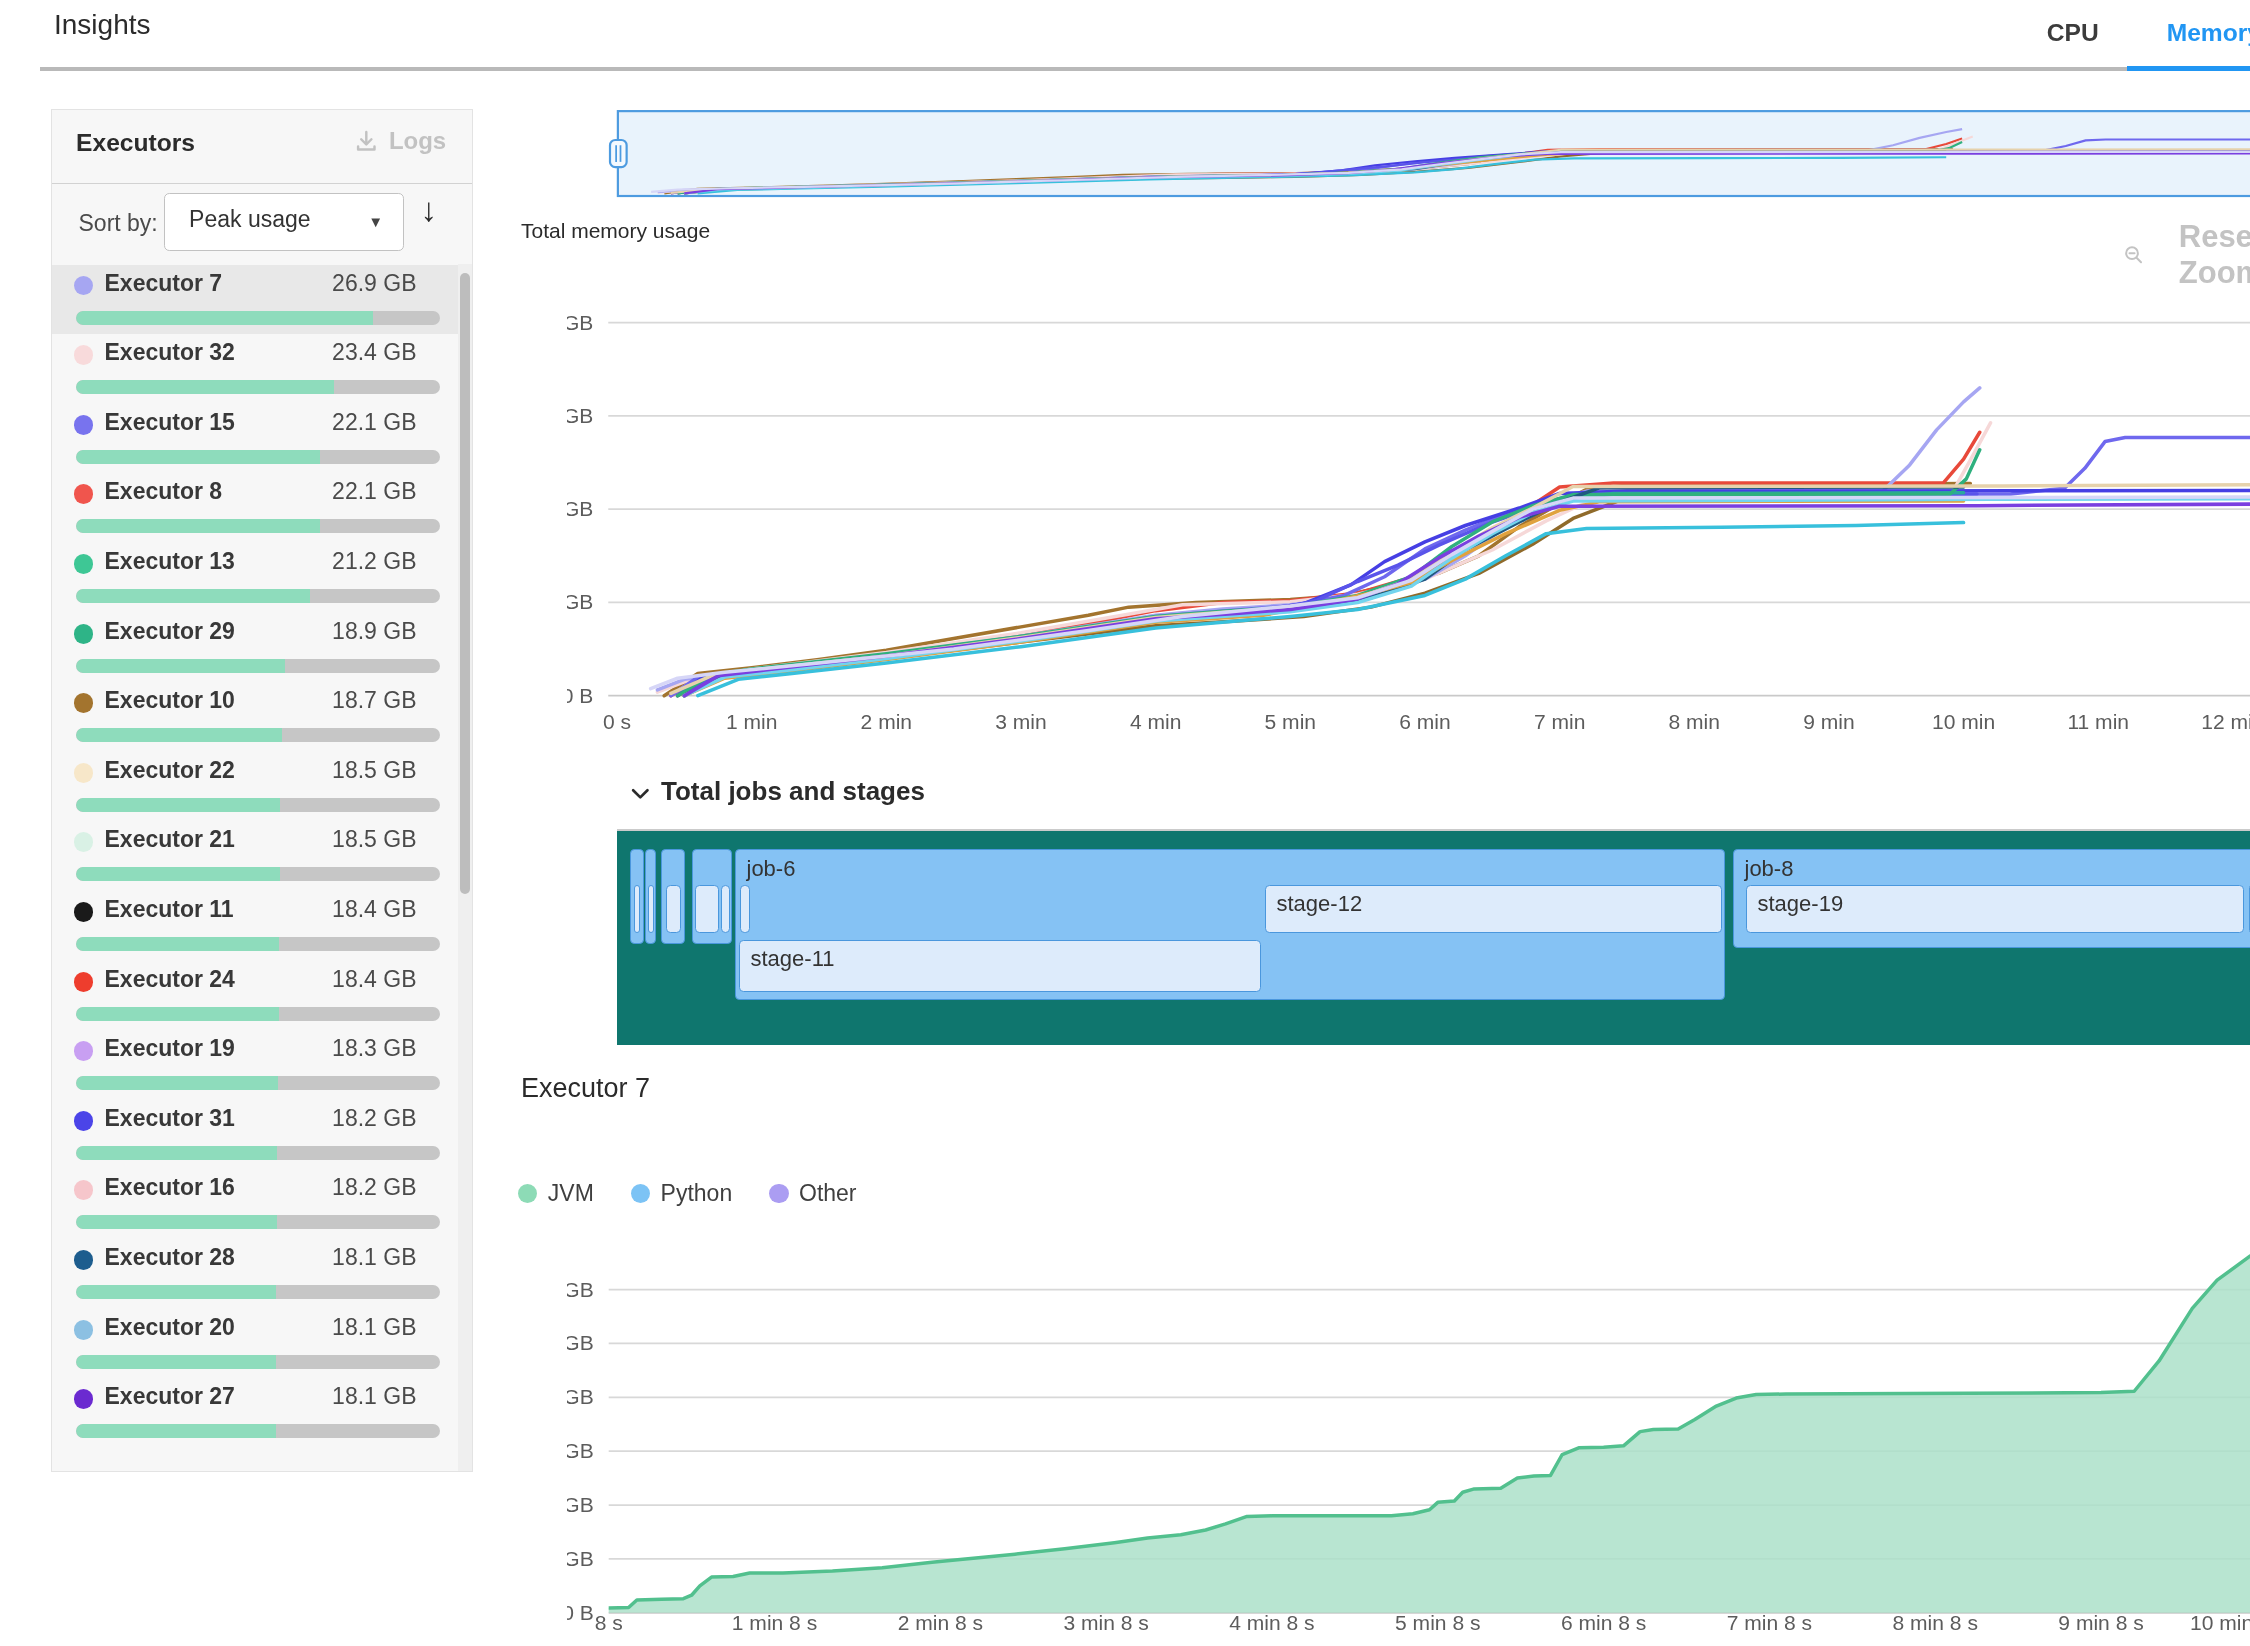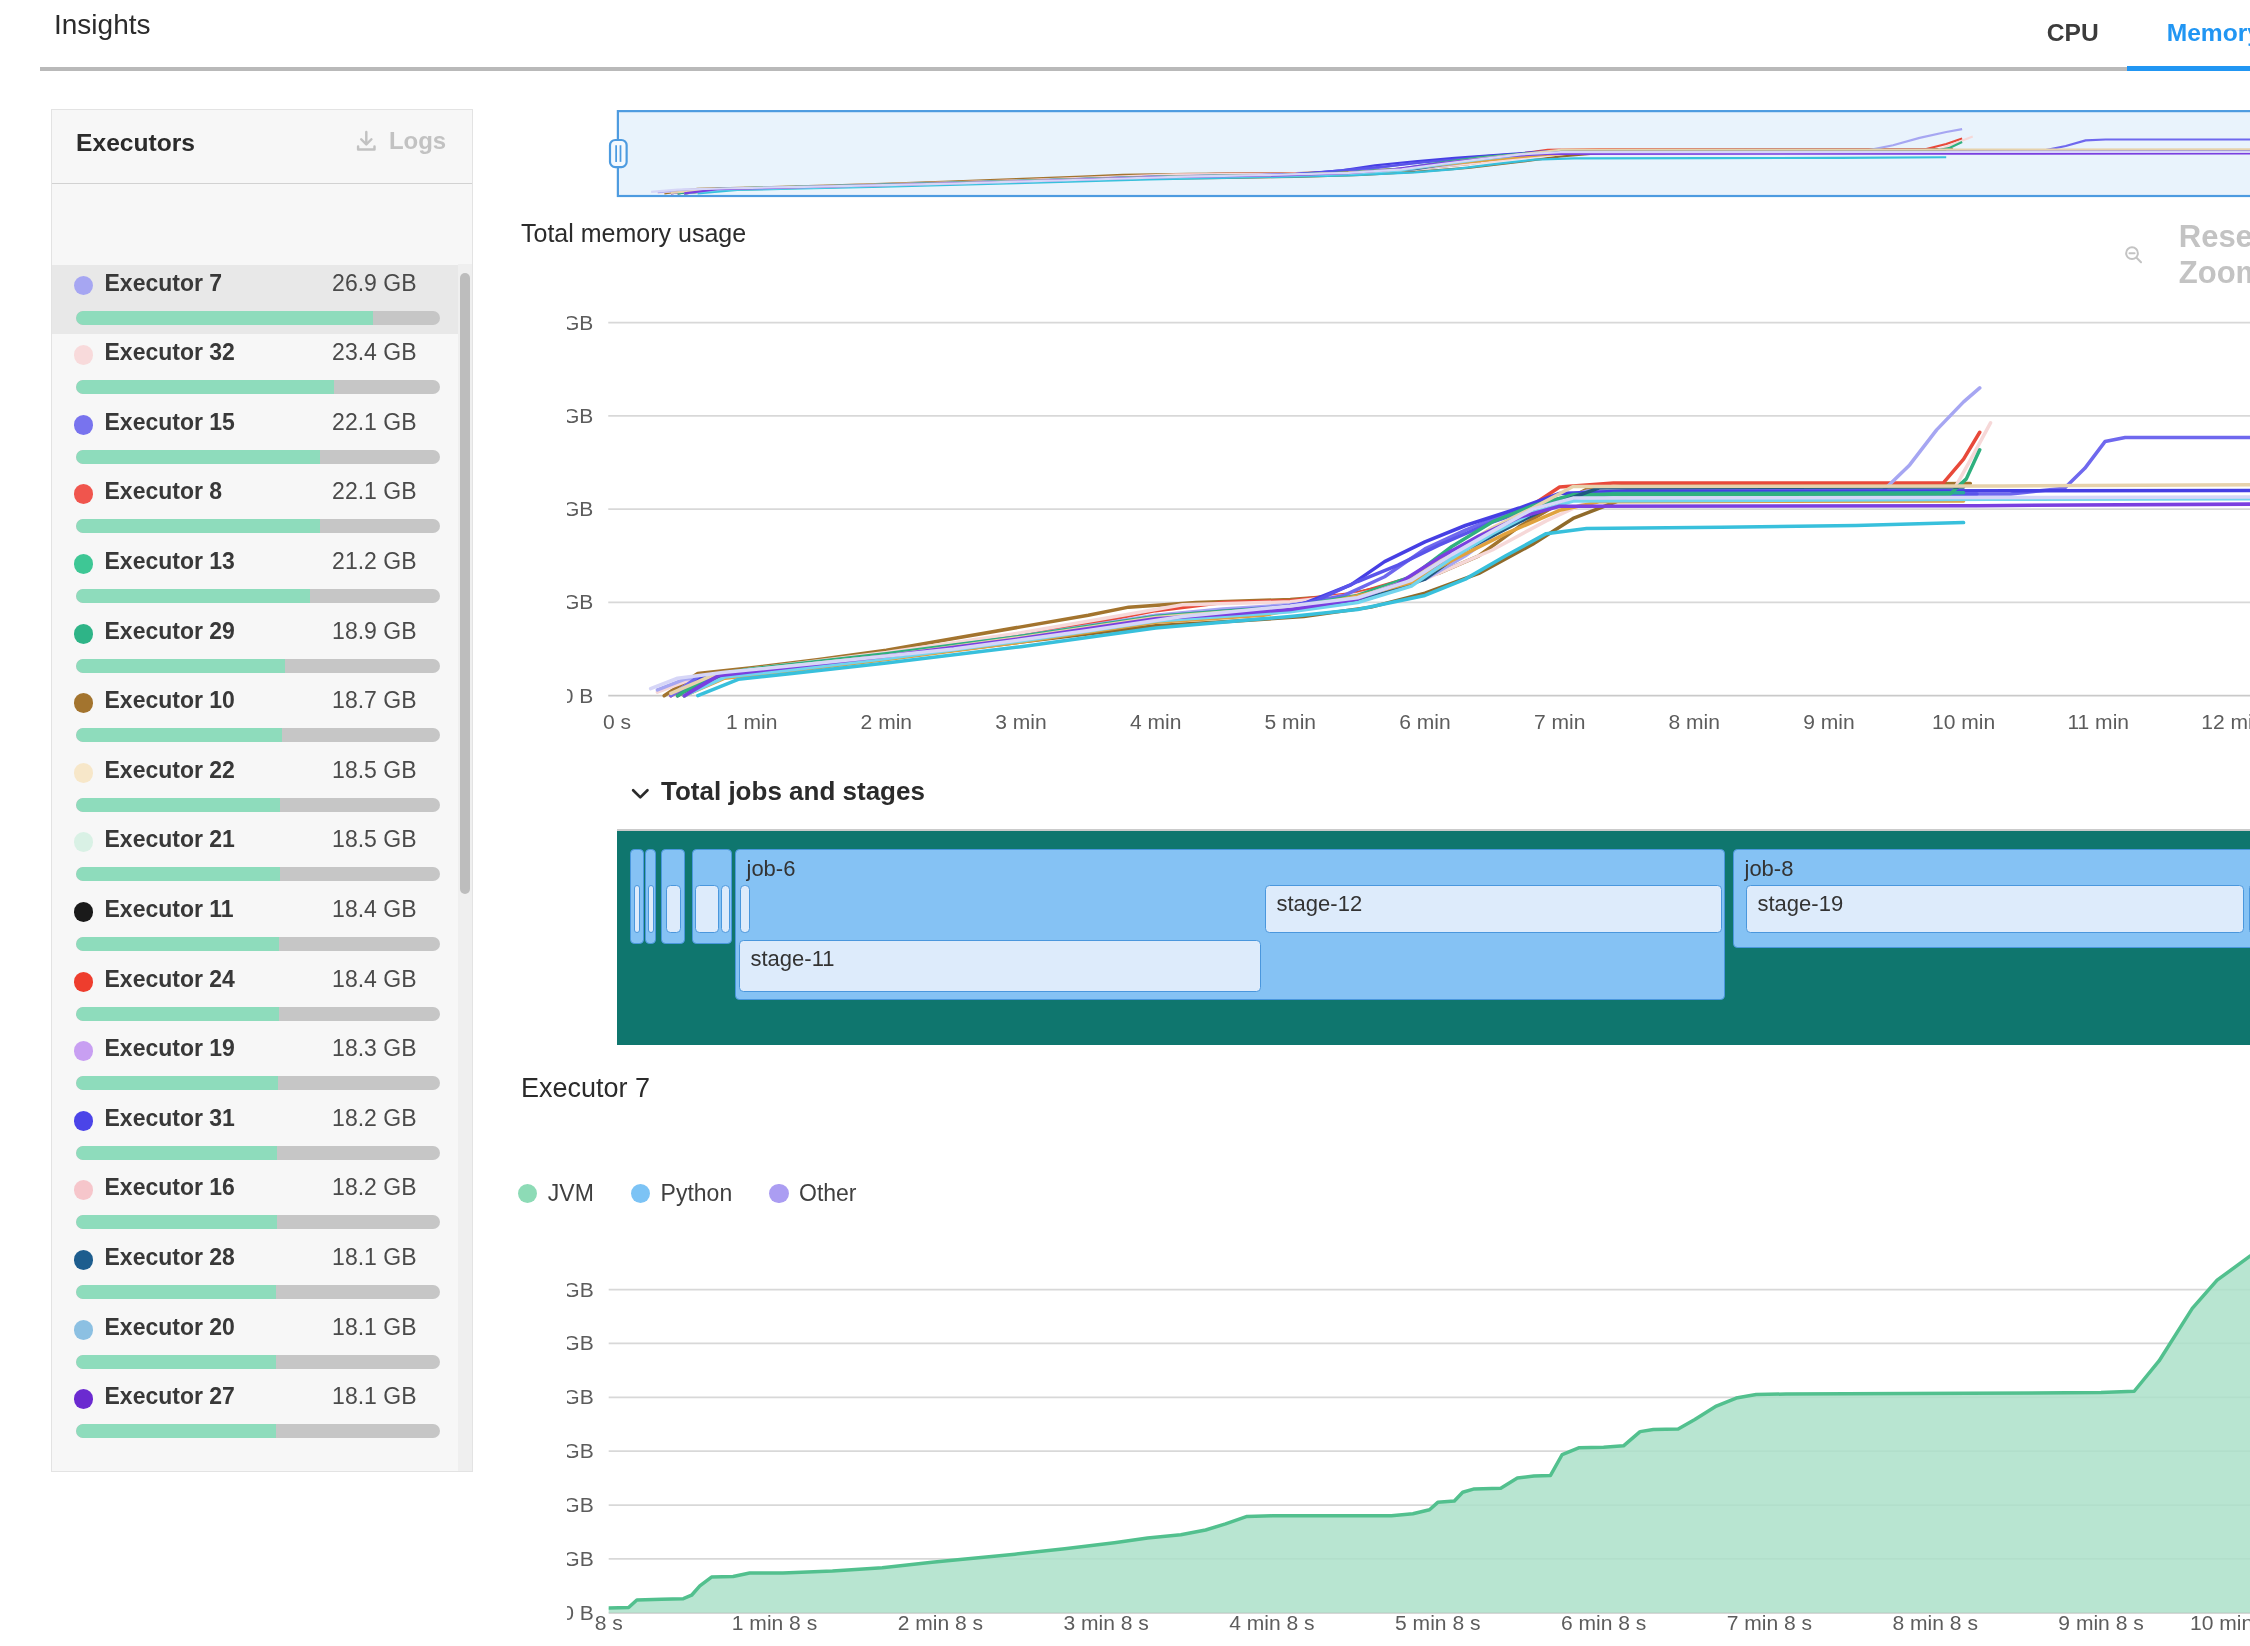--- a/index.html
+++ b/index.html
@@ -35,21 +35,21 @@
   .exec-row.sel{background:#e8e8e8;}
   .exec-dot{position:absolute;left:22px;top:11.4px;width:19.3px;height:19.3px;border-radius:50%;}
   .exec-name{position:absolute;left:53px;top:5.3px;font-size:23px;font-weight:600;color:#383838;}
   .exec-val{position:absolute;right:41px;top:5.3px;font-size:23px;color:#4a4a4a;}
   .exec-track{position:absolute;left:24.6px;top:46px;width:364px;height:14px;border-radius:7px;background:#c6c6c6;overflow:hidden;}
   .exec-fill{height:100%;background:#8edcbc;border-radius:7px 0 0 7px;}
   .sb-track{position:absolute;left:406px;top:154px;width:14px;height:1207px;background:#efefef;}
   .sb-thumb{position:absolute;left:408px;top:163px;width:10.5px;height:621px;background:#bdbdbd;border-radius:5.3px;cursor:pointer;}
 
   
-  .chart-title{position:absolute;left:481px;top:219px;font-size:25px;font-weight:500;color:#2b2b2b;}
+  .chart-title{position:absolute;left:481px;top:219px;font-size:21px;font-weight:500;color:#2b2b2b;}
   .reset-btn{position:absolute;left:2077px;top:218px;display:flex;align-items:center;gap:12.3px;
              background:none;border:none;font-family:inherit;font-size:31px;font-weight:600;color:#c3c3c3;cursor:pointer;}
   svg{position:absolute;display:block;}
   #brush-svg{left:562px;top:105px;}
   #main-svg{left:527px;top:290px;}
   #area-svg{left:527px;top:1225px;}
 
   .jobs-title{position:absolute;left:621px;top:776px;font-size:26px;font-weight:600;color:#2b2b2b;}
   .jobs-chevron{left:588px;top:781px;}
   .jobs-panel{position:absolute;left:577px;top:829px;width:1667px;height:216px;background:#0f766e;
@@ -86,20 +86,28 @@
       <button class="logs-btn">
         <svg width="24.6" height="24.6" viewBox="0 0 24 24" style="position:static">
           <g fill="none" stroke="#c2c2c2" stroke-width="2.4" stroke-linecap="round" stroke-linejoin="round">
             <path d="M12 3v11"></path>
               <path d="M7 10l5 5 5-5"></path>
               <path d="M4 17v3h16v-3"></path>
           </g>
         </svg>
         <span>Logs</span>
       </button>
+    </div>
+    <div class="sb-sort">
+      <span class="sort-label">Sort by:</span>
+      <div class="select">
+        <span class="sel-val">Peak usage</span>
+        <span class="caret">▼</span>
+      </div>
+      <span class="sort-dir">↓</span>
     </div>
     <div class="exec-list" id="exec-list">
         <div class="exec-row sel" style="top: 3.5px;">
           <span class="exec-dot" style="background:#a6a6f2"></span>
           <span class="exec-name">Executor 7</span>
           <span class="exec-val">26.9 GB</span>
           <div class="exec-track">
             <div class="exec-fill" style="width:81.5151515151515%"></div>
           </div>
         </div>

